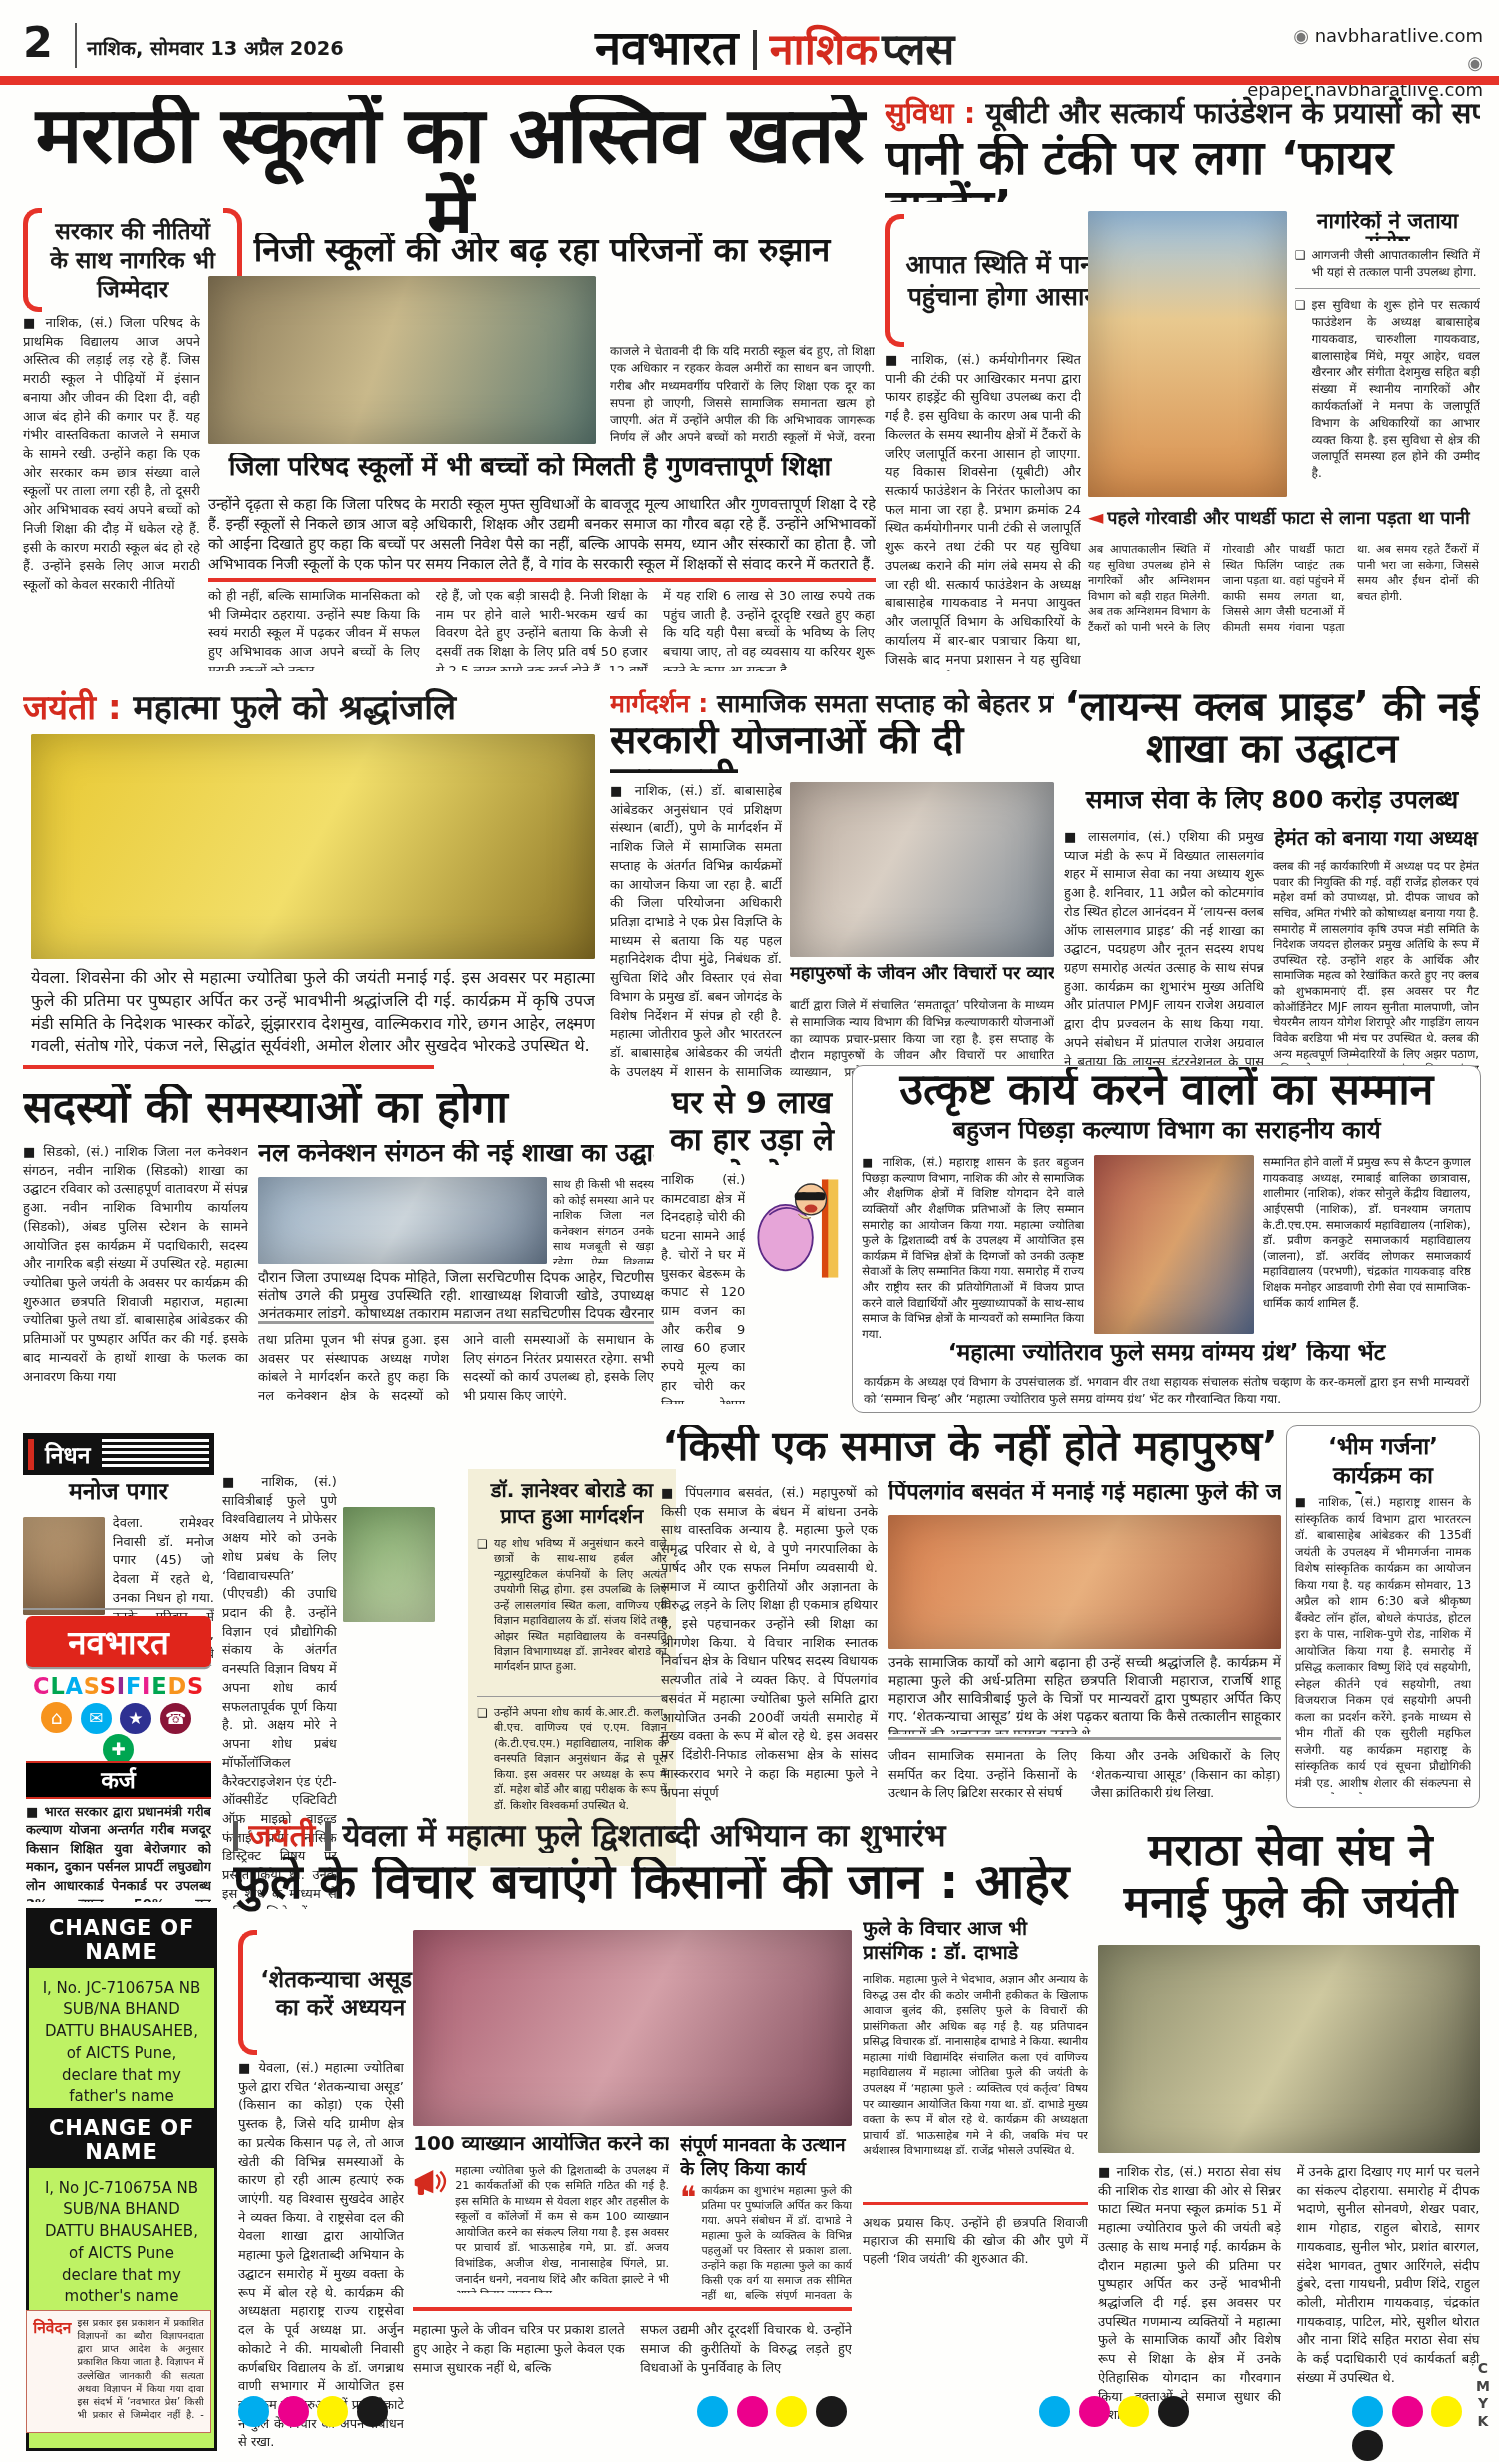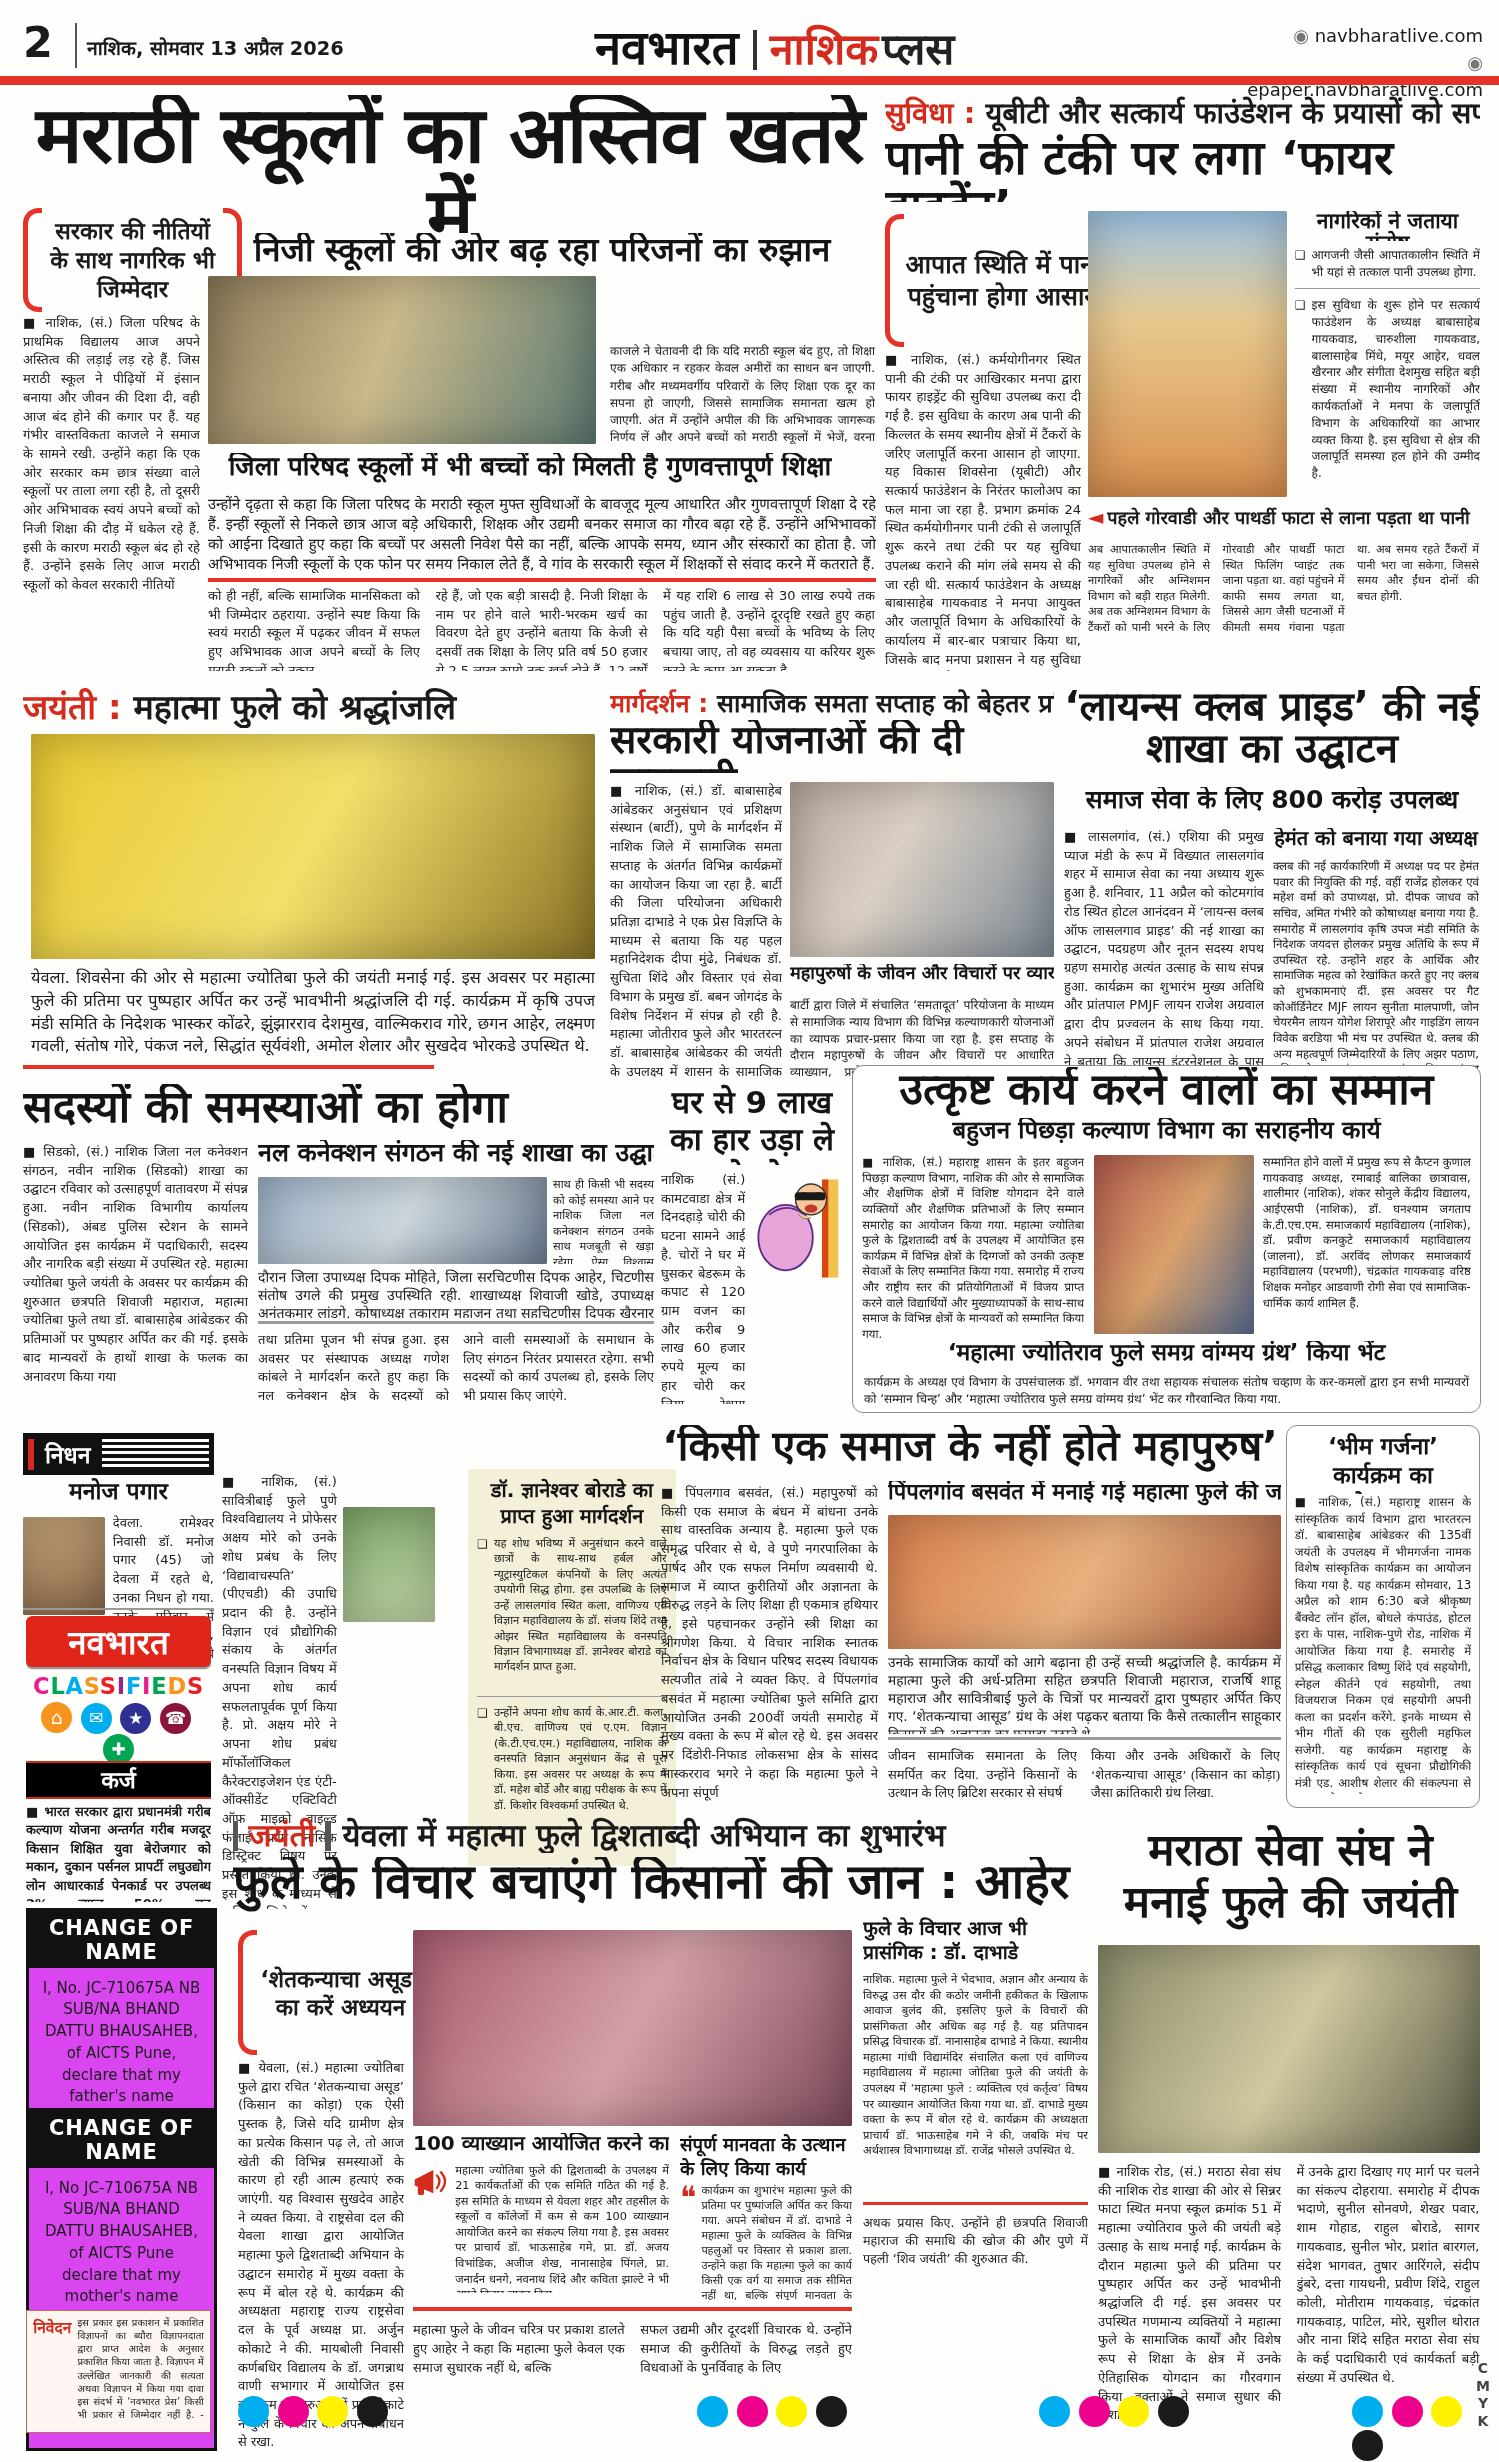--- a/index.html
+++ b/index.html
@@ -21,21 +21,21 @@
   .bracket-box{position:absolute;display:flex;align-items:center;justify-content:center;
         text-align:center;font-weight:700;line-height:1.25;padding:4.7px 20px;}
   .body16{font-size:13px;line-height:1.44;}
   .cap{font-size:15px;line-height:1.4;}
   .cols3{column-count:3;column-gap:15.5px;}
   .boxed{border:1.6px solid #8d8d8d;border-radius:11px;}
   .blackbar{background:#111;color:#fff;}
   .dot{width:31px;height:31px;border-radius:50%;display:inline-block;margin-right:4.7px;}
   .pt{display:flex;gap:6.2px;margin-bottom:7.8px;}
   .pt .g{color:#222;font-size:11.6px;line-height:1.4;flex:0 0 auto;}
-  .conbox{position:absolute;border:3.1px solid #111;background:#d946ef;}
+  .conbox{position:absolute;border:3.1px solid #111;background:#bef264;}
   .conhead{background:#111;color:#fff;font-weight:700;text-align:center;
         font-size:21px;padding:4.7px 0;letter-spacing:0.8px;}
   .conbody{padding:9.3px 11px;text-align:center;font-size:15px;line-height:1.45;font-weight:500;}
   .vert{writing-mode:vertical-rl;text-orientation:upright;}
 </style>
 </head>
 <body>
 
 <div id="page">
 

